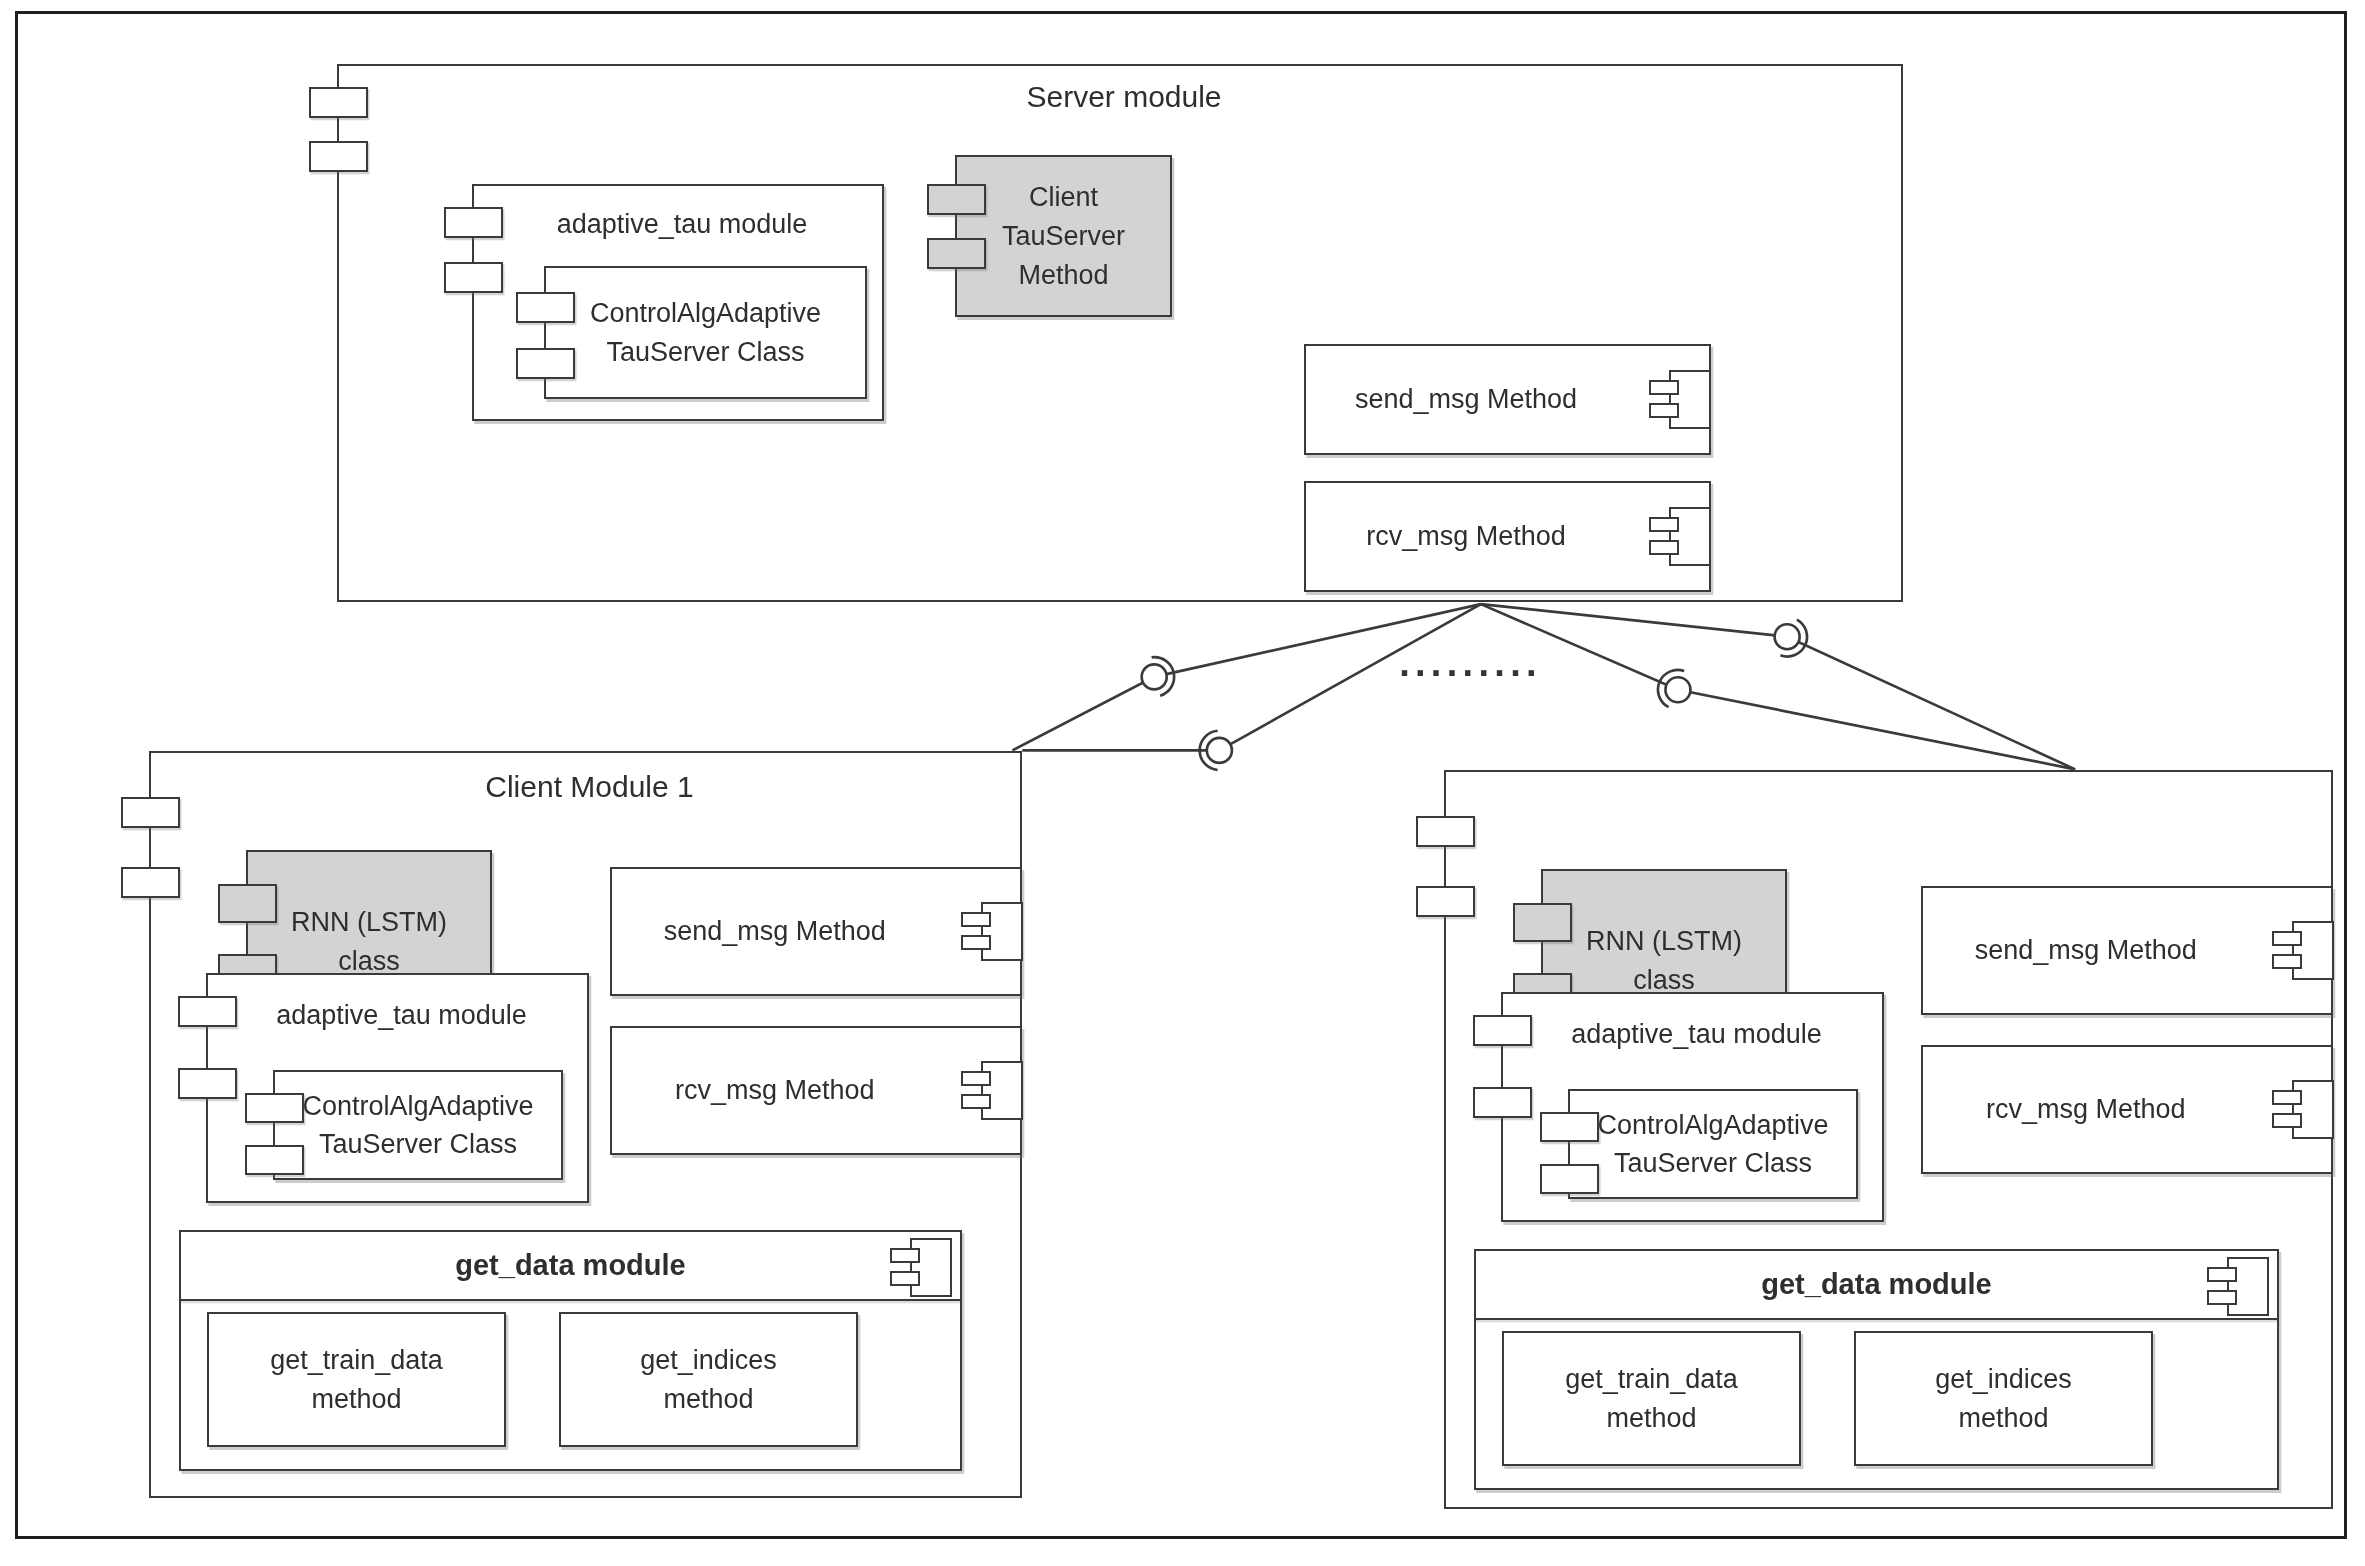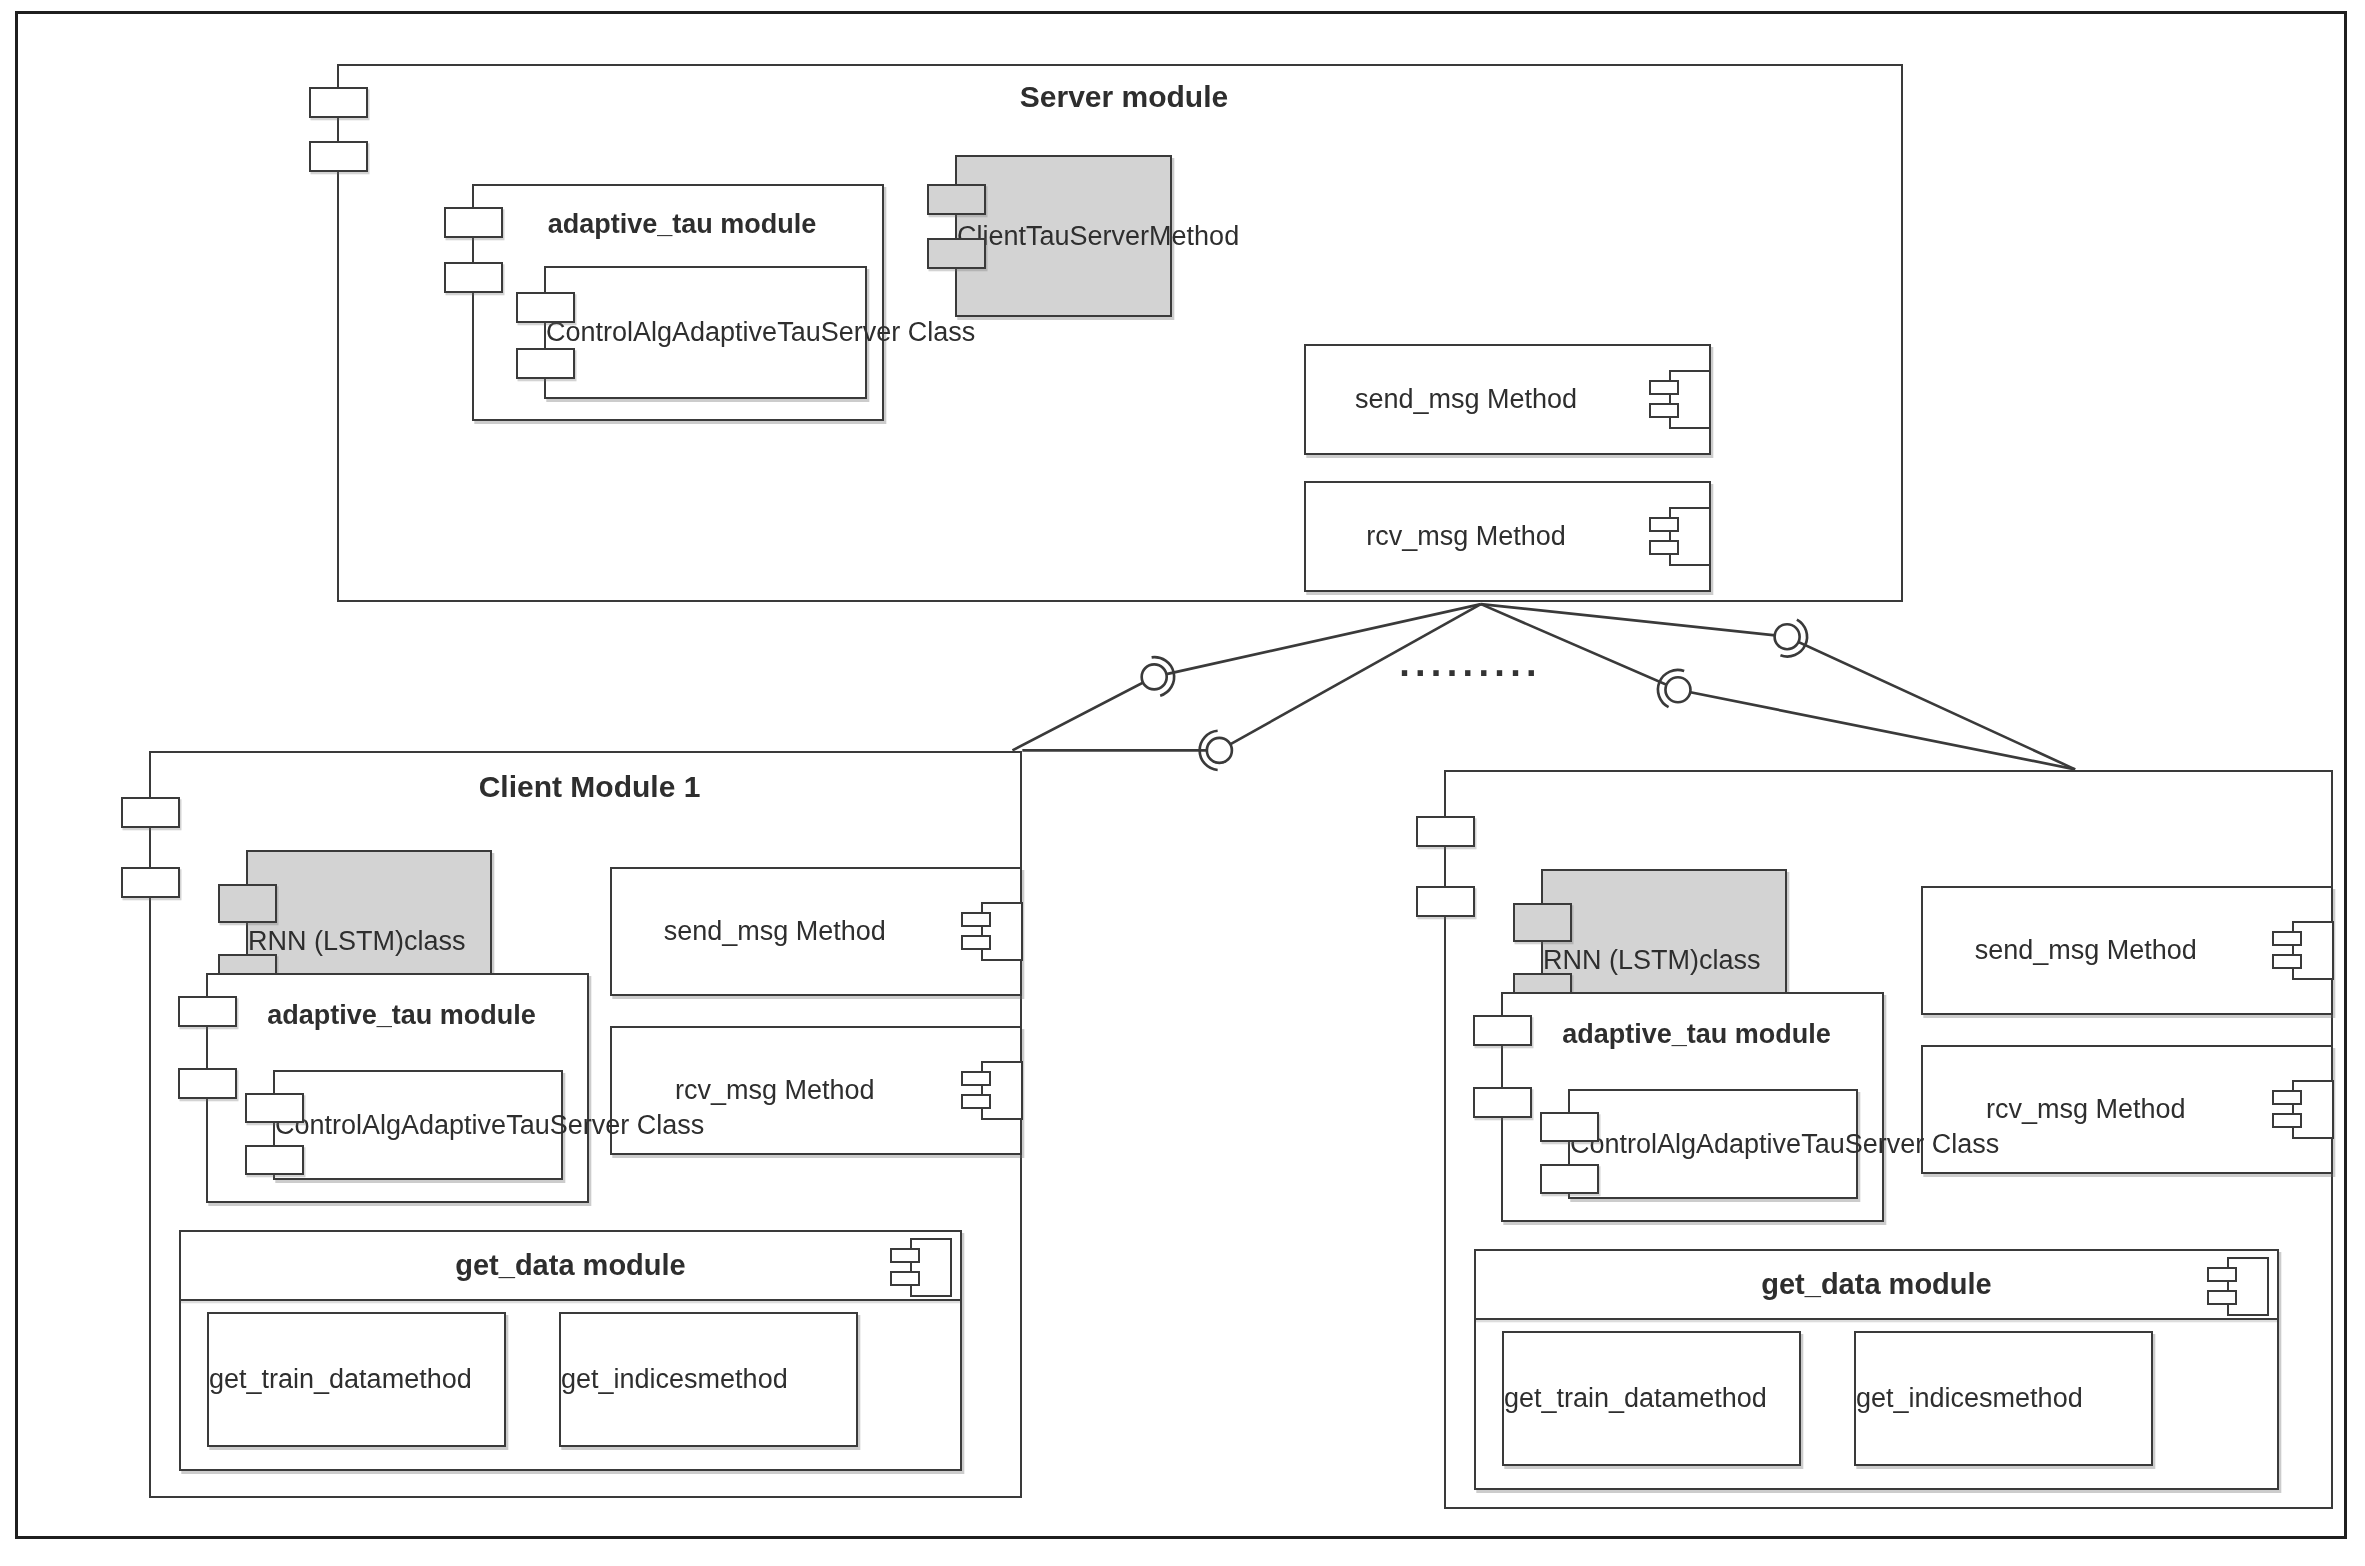--- a/index.html
+++ b/index.html
@@ -24,33 +24,34 @@
     box-shadow:2.3px 3px 0 rgba(110,110,110,0.35);
     box-sizing:border-box;
   }
   .gray{background:#d3d3d3;}
   .module-title{
     position:absolute;
     left:8px; right:0;
     text-align:center;
     font-size:30px;
     white-space:nowrap;
-    font-weight:bold;
   }
   .lbl{
     font-size:27px;
     line-height:39px;
     text-align:center;
     white-space:nowrap;
   }
   .center-col{
     position:absolute;
     inset:0;
     display:flex;
+    flex-direction:column;
     align-items:center;
+    justify-content:center;
   }
   .port{
     position:absolute;
     left:-30px;
     width:55px;
     height:27px;
     border:2.3px solid #3a3a3a;
     background:#ffffff;
     box-shadow:1.5px 2.3px 0 rgba(110,110,110,0.3);
     box-sizing:content-box;

